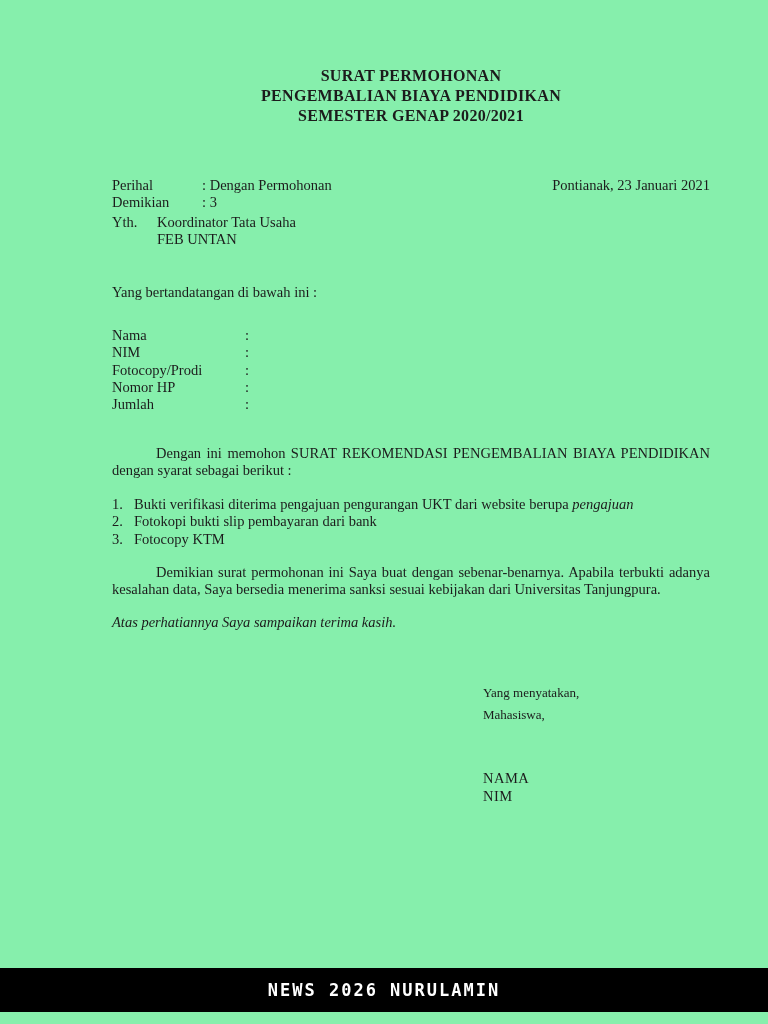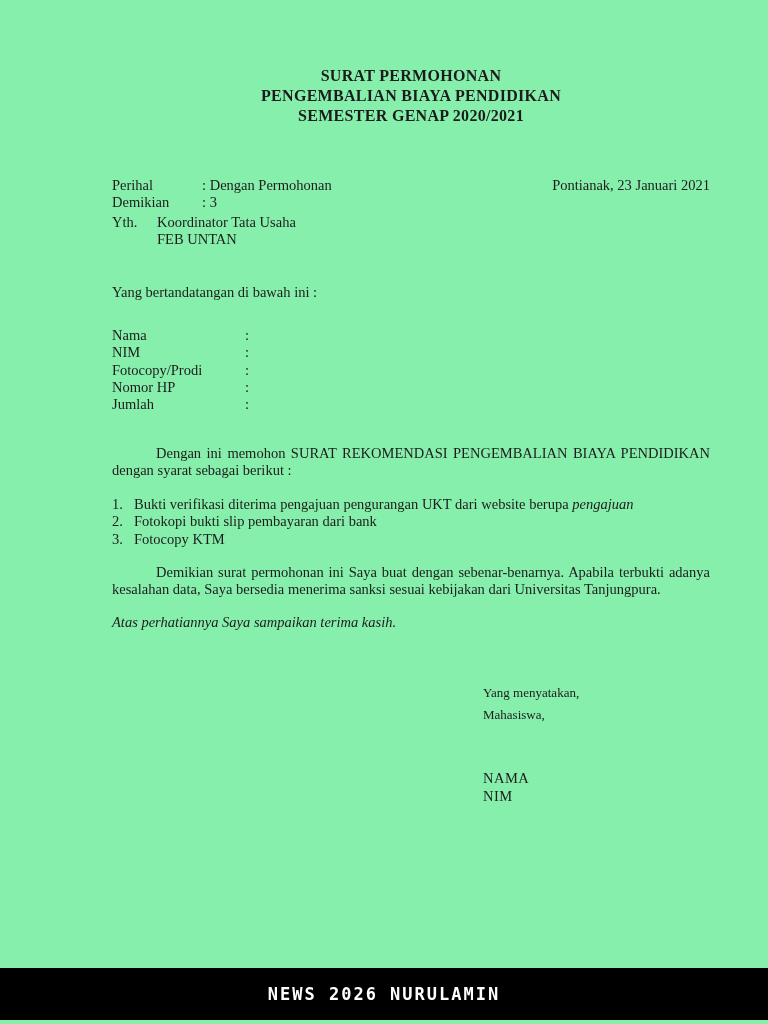--- a/index.html
+++ b/index.html
@@ -61,21 +61,21 @@
   .req-italic { font-style: italic; }
 
   .thanks-line { left: 112px; top: 614px; font-size: 14.5px; font-style: italic; }
 
   
   .sig-block { left: 483px; top: 682px; font-size: 13px; line-height: 22px; }
   .sig-name-block { left: 483px; top: 769px; font-size: 14.5px; line-height: 18px; letter-spacing: 0.5px; }
 
   
   .footer-bar {
-    left: 0; top: 968px; width: 768px; height: 52px;
+    left: 0; top: 968px; width: 768px; height: 44px;
     background: #000000;
     display: flex; align-items: center; justify-content: center;
   }
   .footer-text {
     color: #ffffff;
     font-family: "DejaVu Sans Mono", monospace;
     font-weight: bold;
     font-size: 17px;
     letter-spacing: 2px;
     white-space: nowrap;

